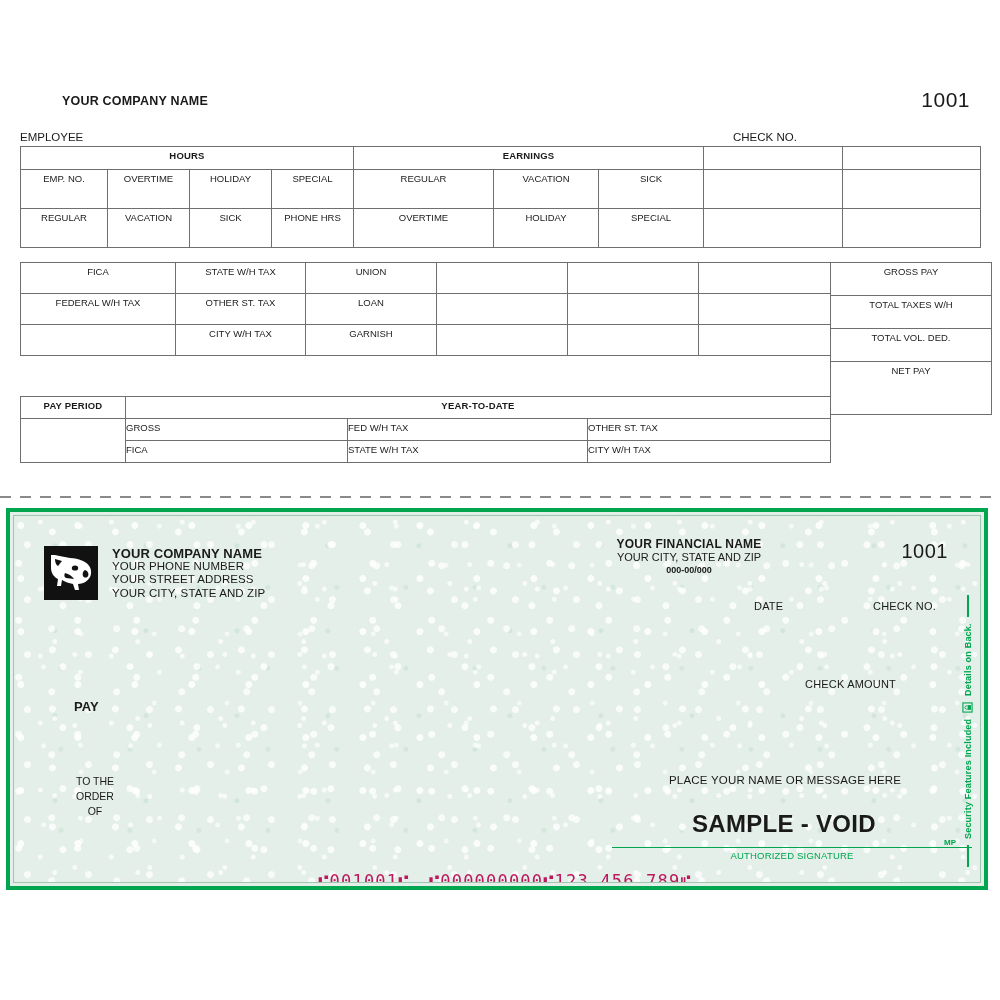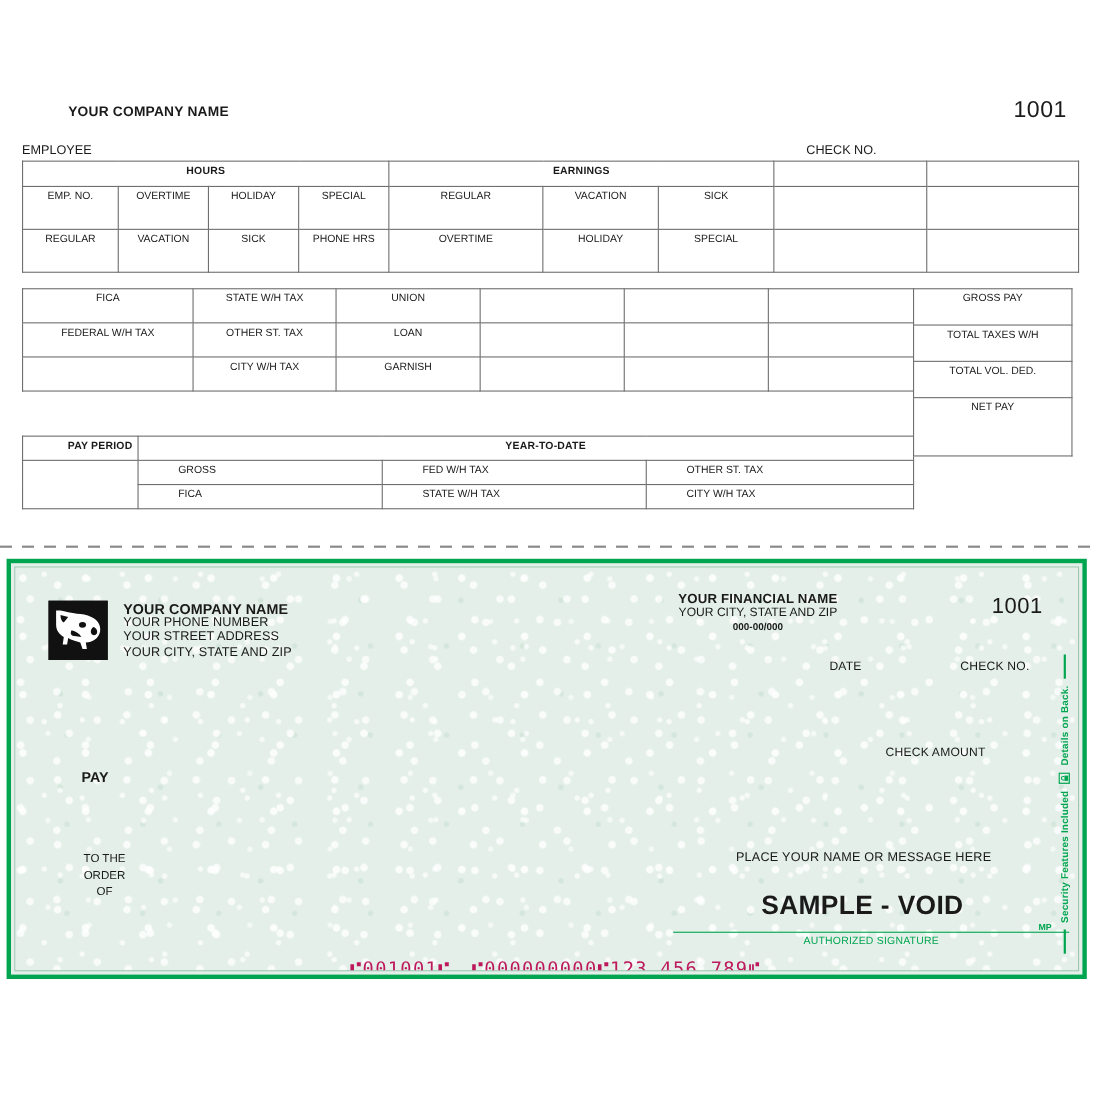--- a/index.html
+++ b/index.html
@@ -93,26 +93,26 @@
   #tbl-tax td { height: 18px; }
   #tbl-tax tr.datarow td { height: 26px; }
   td.blank { border-color: #6f6f6f; }
   td.nobox { border: none; }
 
   
   #tbl-ytd {
     left: 20px; top: 396px;
     width: 810px;
   }
-  #tbl-ytd td { height: 17px; padding-left: 36px; }
+  #tbl-ytd td { height: 17px; }
 
   
   #tbl-sum {
     left: 830px; top: 262px;
-    width: 145px;
+    width: 162px;
   }
   #tbl-sum td {
     text-align: center;
     height: 28px;
     font-size: 9.5px;
     padding-top: 4px;
   }
   #tbl-sum td.netpay { height: 48px; }
 
   

